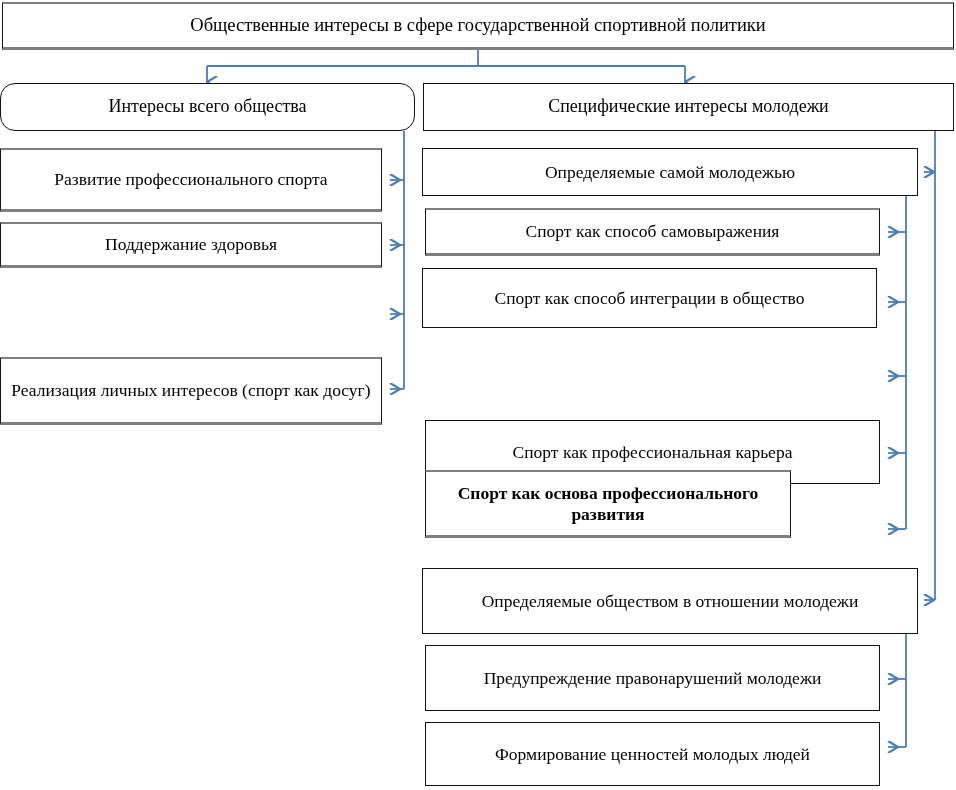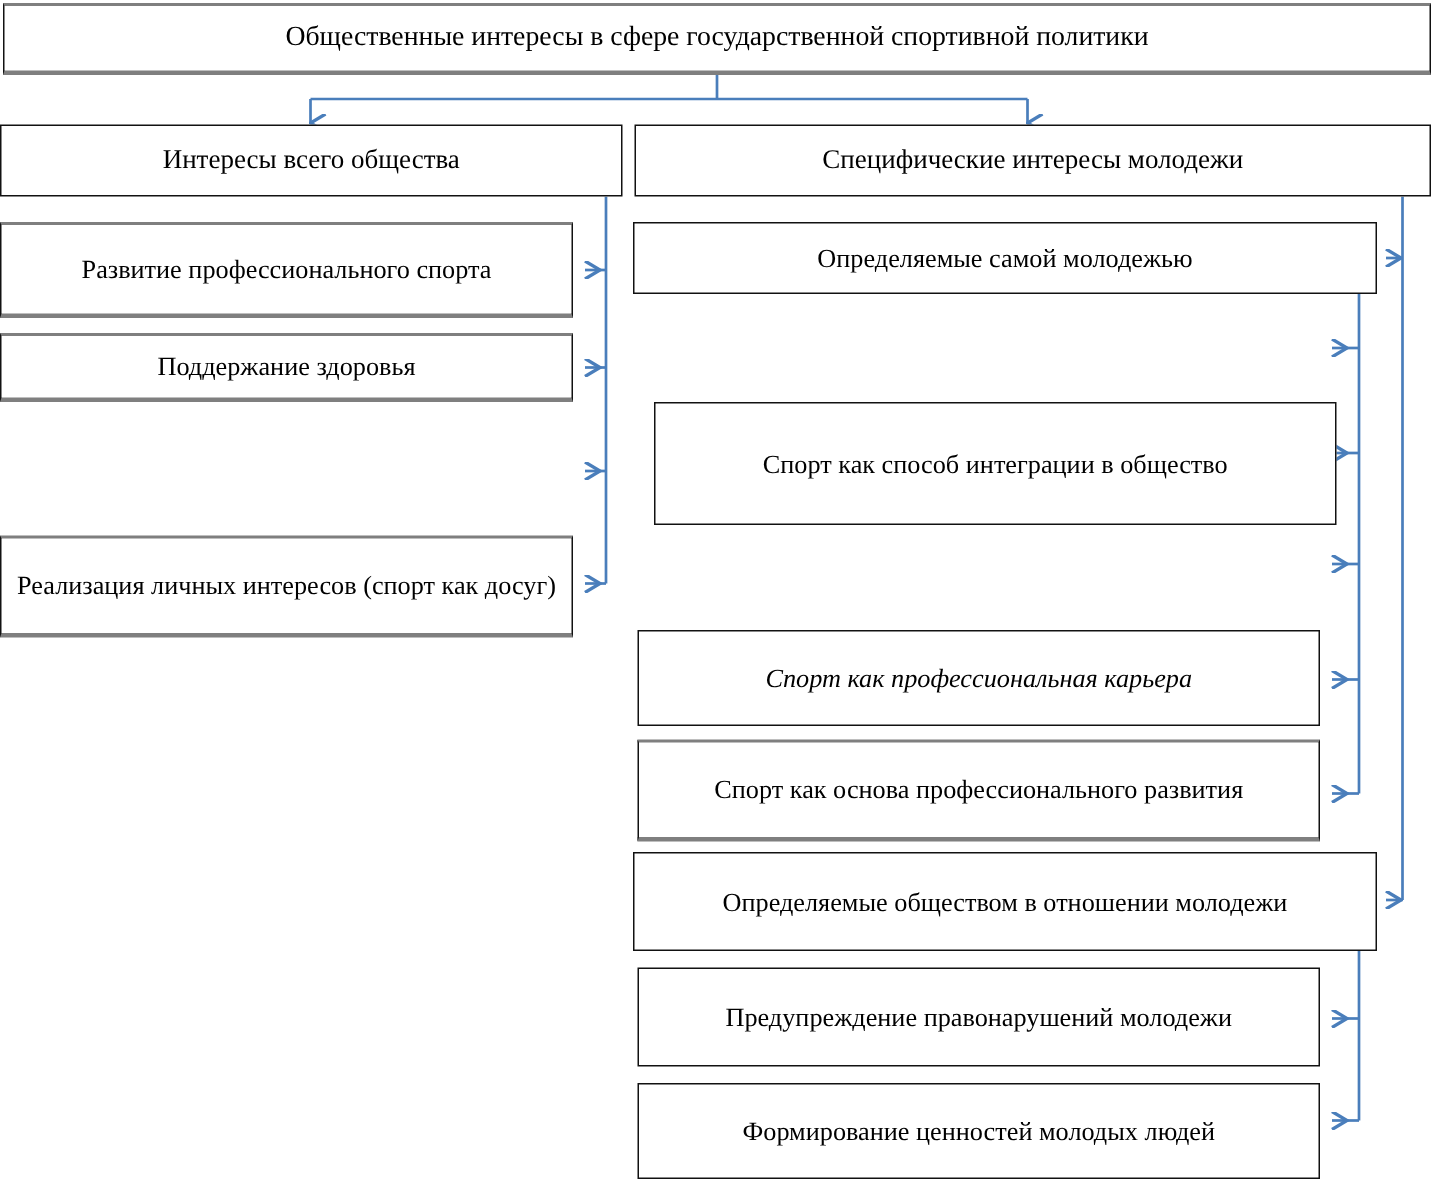--- a/index.html
+++ b/index.html
@@ -88,21 +88,21 @@
       <path d="M906,634 L906,747"></path>
       <path d="M906,679 L888,679" marker-end="url(#arrL)"></path>
       <path d="M906,747 L888,747" marker-end="url(#arrL)"></path>
     </g>
   </svg>
 
   <div class="box" style="left:2px;top:2px;width:952px;height:48px;font-size:18.5px;">
     <span>Общественные интересы в сфере государственной спортивной политики</span>
   </div>
 
-  <div class="box plain" style="left:0px;top:83px;width:415px;height:48px;font-size:18px;">
+  <div class="box plain" style="left:0px;top:83px;width:415px;height:48px;font-size:18px;border-radius:15px;">
     <span>Интересы всего общества</span>
   </div>
 
   <div class="box plain" style="left:423px;top:83px;width:531px;height:48px;font-size:18px;">
     <span>Специфические интересы молодежи</span>
   </div>
 
   <div class="box" style="left:0px;top:148px;width:382px;height:64px;">
     <span>Развитие профессионального спорта</span>
   </div>
@@ -113,31 +113,34 @@
 
 
   <div class="box" style="left:0px;top:357px;width:382px;height:68px;">
     <span>Реализация личных интересов (спорт как досуг)</span>
   </div>
 
   <div class="box plain" style="left:422px;top:148px;width:496px;height:48px;">
     <span>Определяемые самой молодежью</span>
   </div>
 
+  <div class="box" style="left:425px;top:208px;width:455px;height:48px;">
+    <span>Спорт как способ самовыражения</span>
+  </div>
 
-  <div class="box plain" style="left:436px;top:268px;width:455px;height:82px;">
+  <div class="box plain" style="left:422px;top:268px;width:455px;height:60px;">
     <span>Спорт как способ интеграции в общество</span>
   </div>
 
 
-  <div class="box plain" style="left:425px;top:420px;width:455px;height:64px;font-style:italic;">
+  <div class="box plain" style="left:425px;top:420px;width:455px;height:64px;">
     <span>Спорт как профессиональная карьера</span>
   </div>
 
-  <div class="box" style="left:425px;top:493px;width:455px;height:68px;">
+  <div class="box" style="left:425px;top:470px;width:366px;height:68px;font-weight:bold;">
     <span>Спорт как основа профессионального развития</span>
   </div>
 
   <div class="box plain" style="left:425px;top:645px;width:455px;height:66px;">
     <span>Предупреждение правонарушений молодежи</span>
   </div>
 
   <div class="box plain" style="left:422px;top:568px;width:496px;height:66px;">
     <span>Определяемые обществом в отношении молодежи</span>
   </div>

